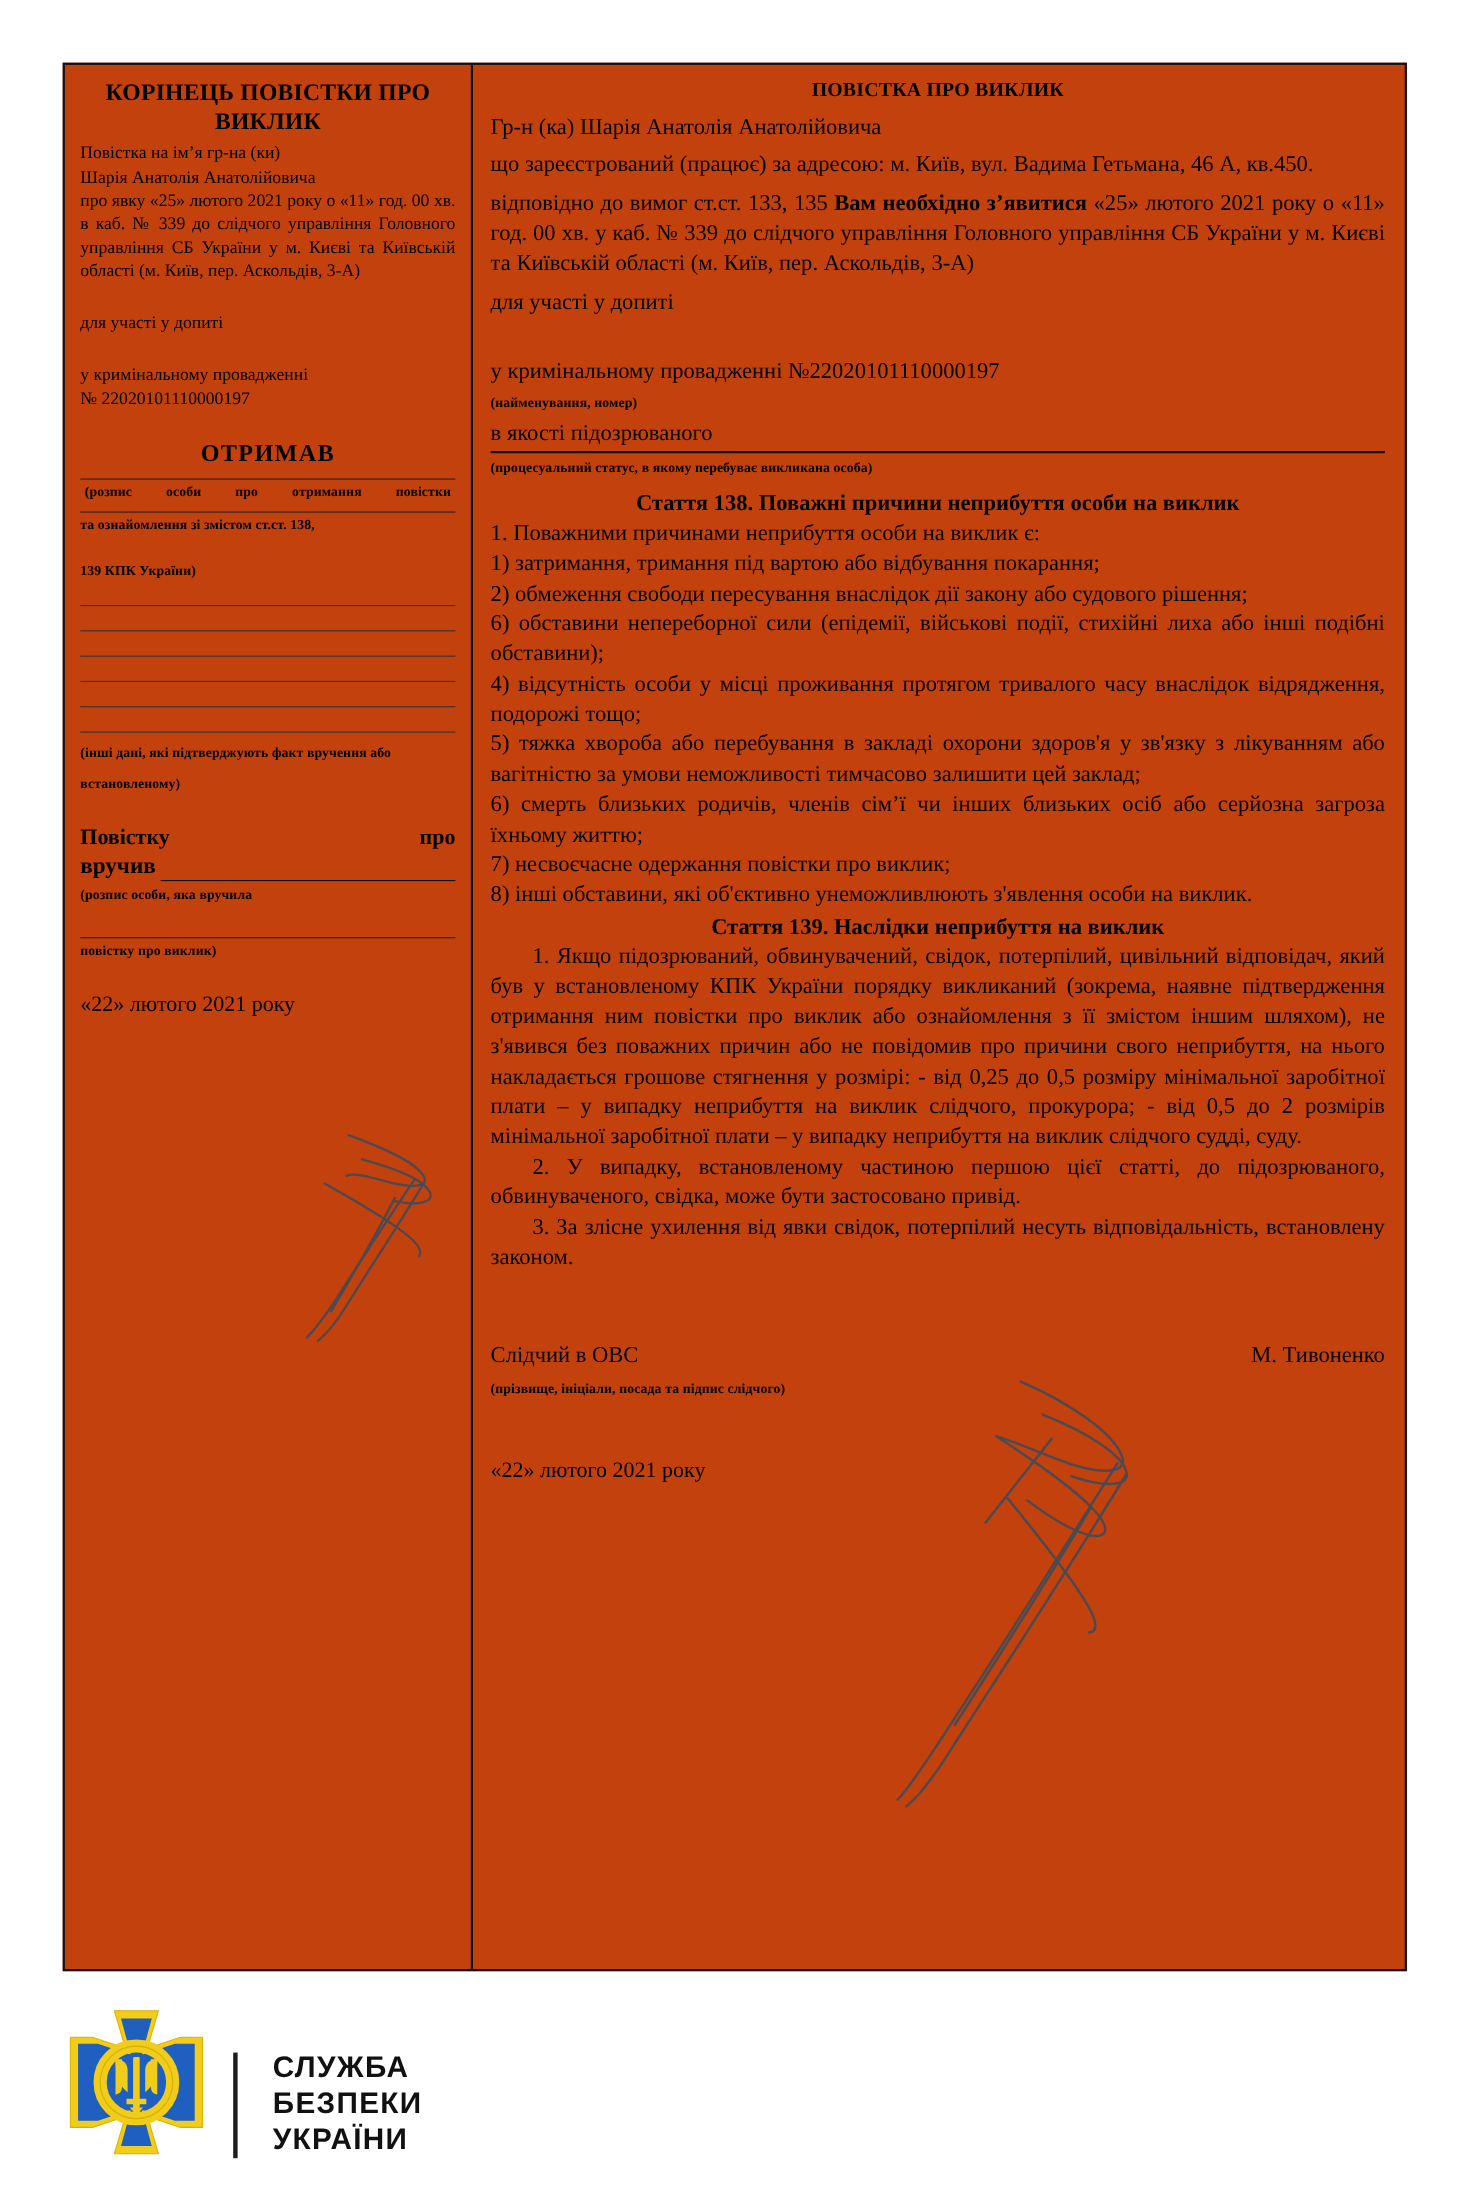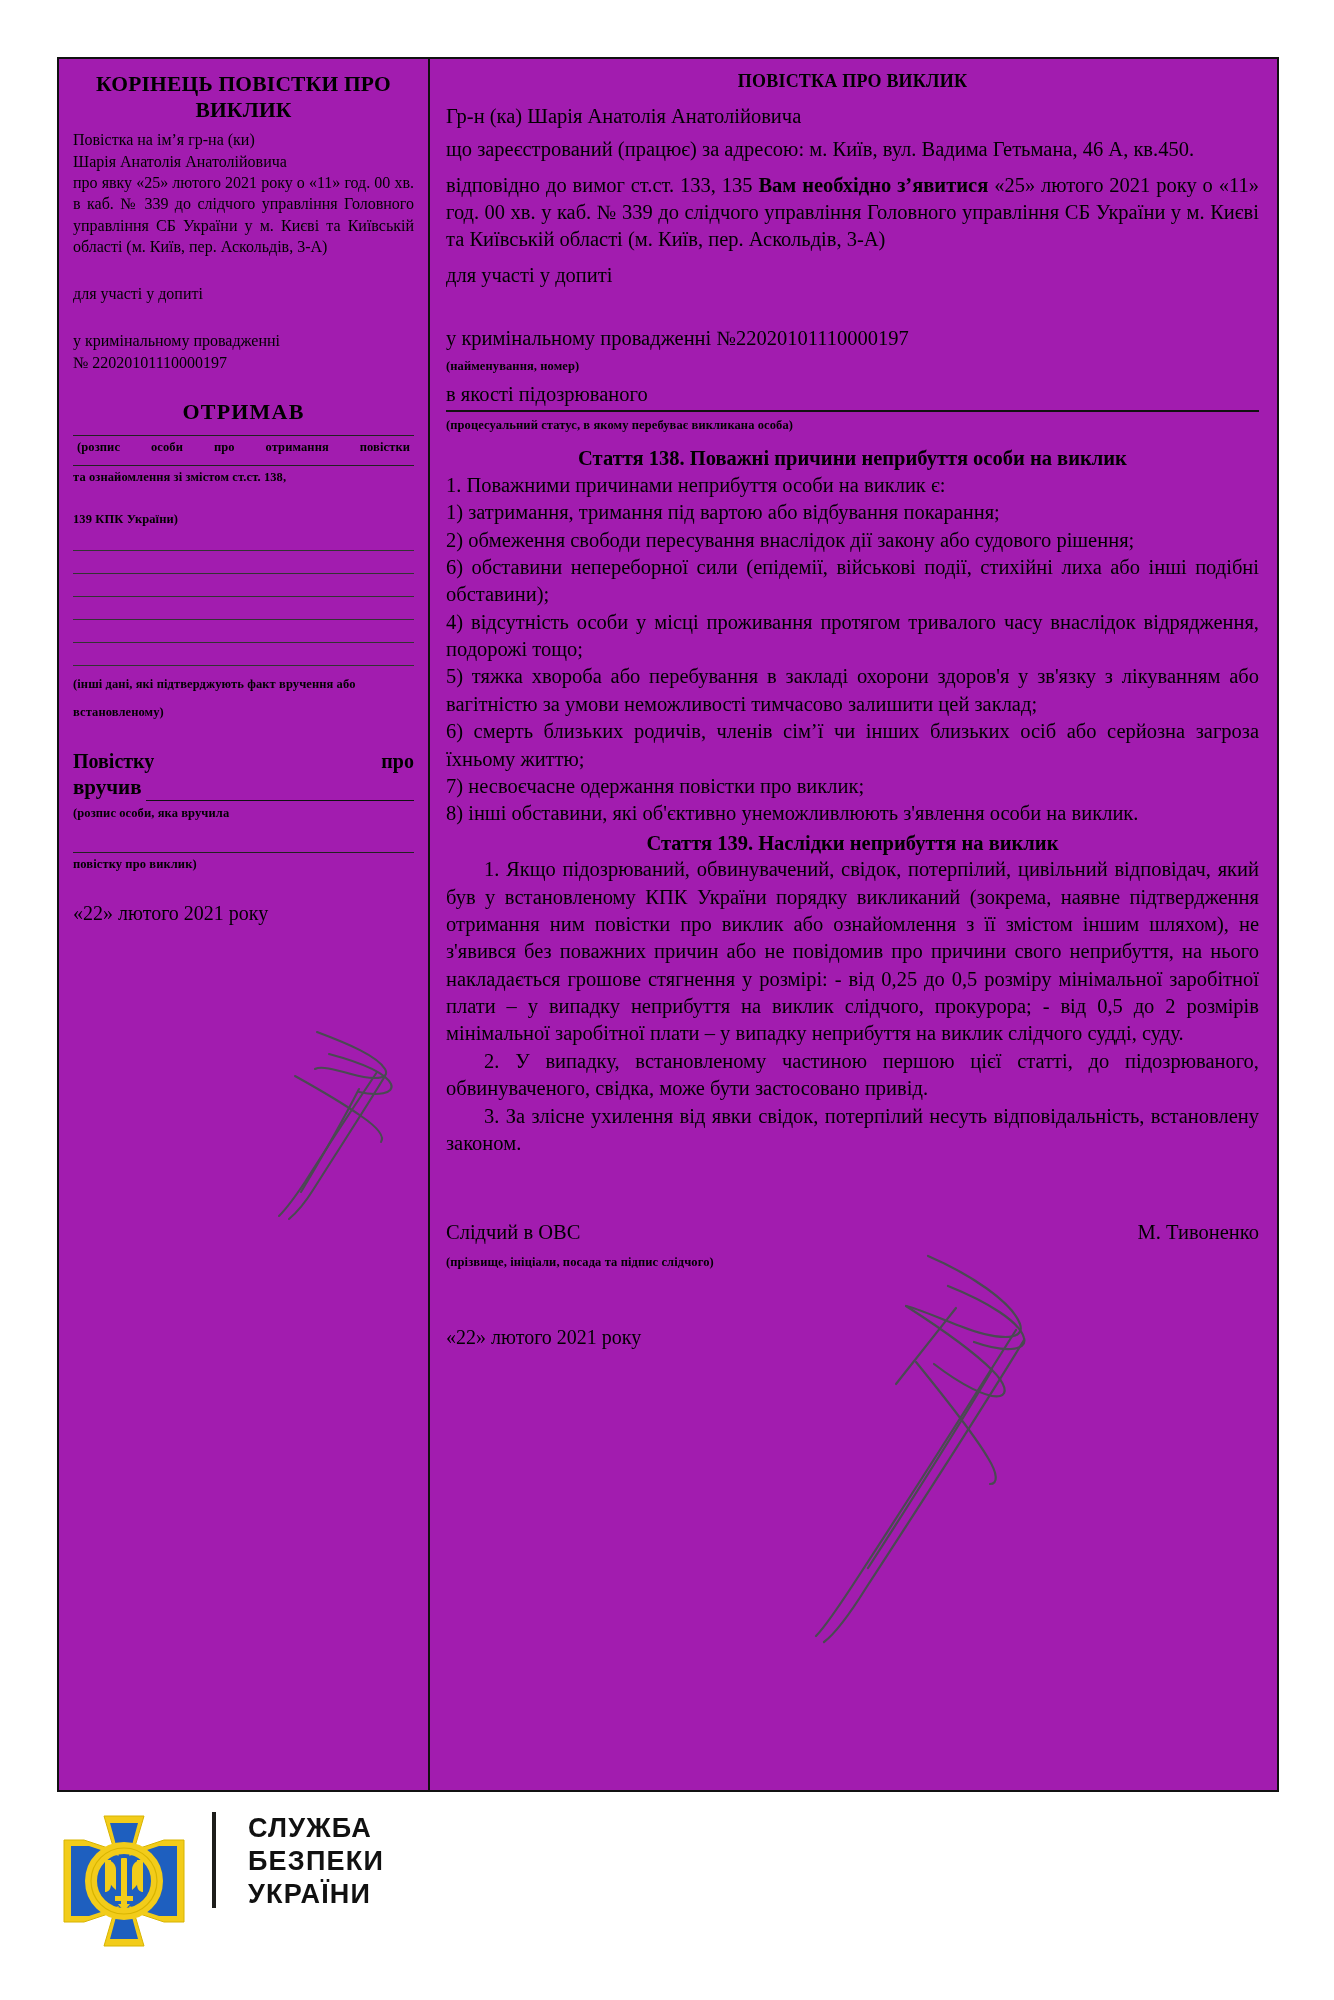--- a/index.html
+++ b/index.html
@@ -22,21 +22,21 @@
   
   .doc-table{
     position:absolute;
     left:57px;
     top:57px;
     width:1222px;
     height:1735px;
     box-sizing:border-box;
     border:2px solid #111;
     display:flex;
-    background:#a21caf;
+    background:#c2410c;
   }
   .col-left{
     width:371px;
     box-sizing:border-box;
     border-right:2px solid #111;
     padding:10px 14px 8px 14px;
     position:relative;
   }
   .col-right{
     flex:1;
@@ -154,21 +154,21 @@
     pointer-events:none;
   }
   
   .logo-wrap{
     position:absolute;
     left:60px;
     top:1812px;
     width:420px;
     height:150px;
     display:flex;
-    align-items:flex-start;
+    align-items:flex-end;
     gap:18px;
   }
   .logo-mark{ width:128px; height:138px; flex:0 0 auto;}
   .logo-div{
     width:4px;
     height:96px;
     background:#1d1d1b;
     margin:0 14px 0 6px;
   }
   .logo-text{

